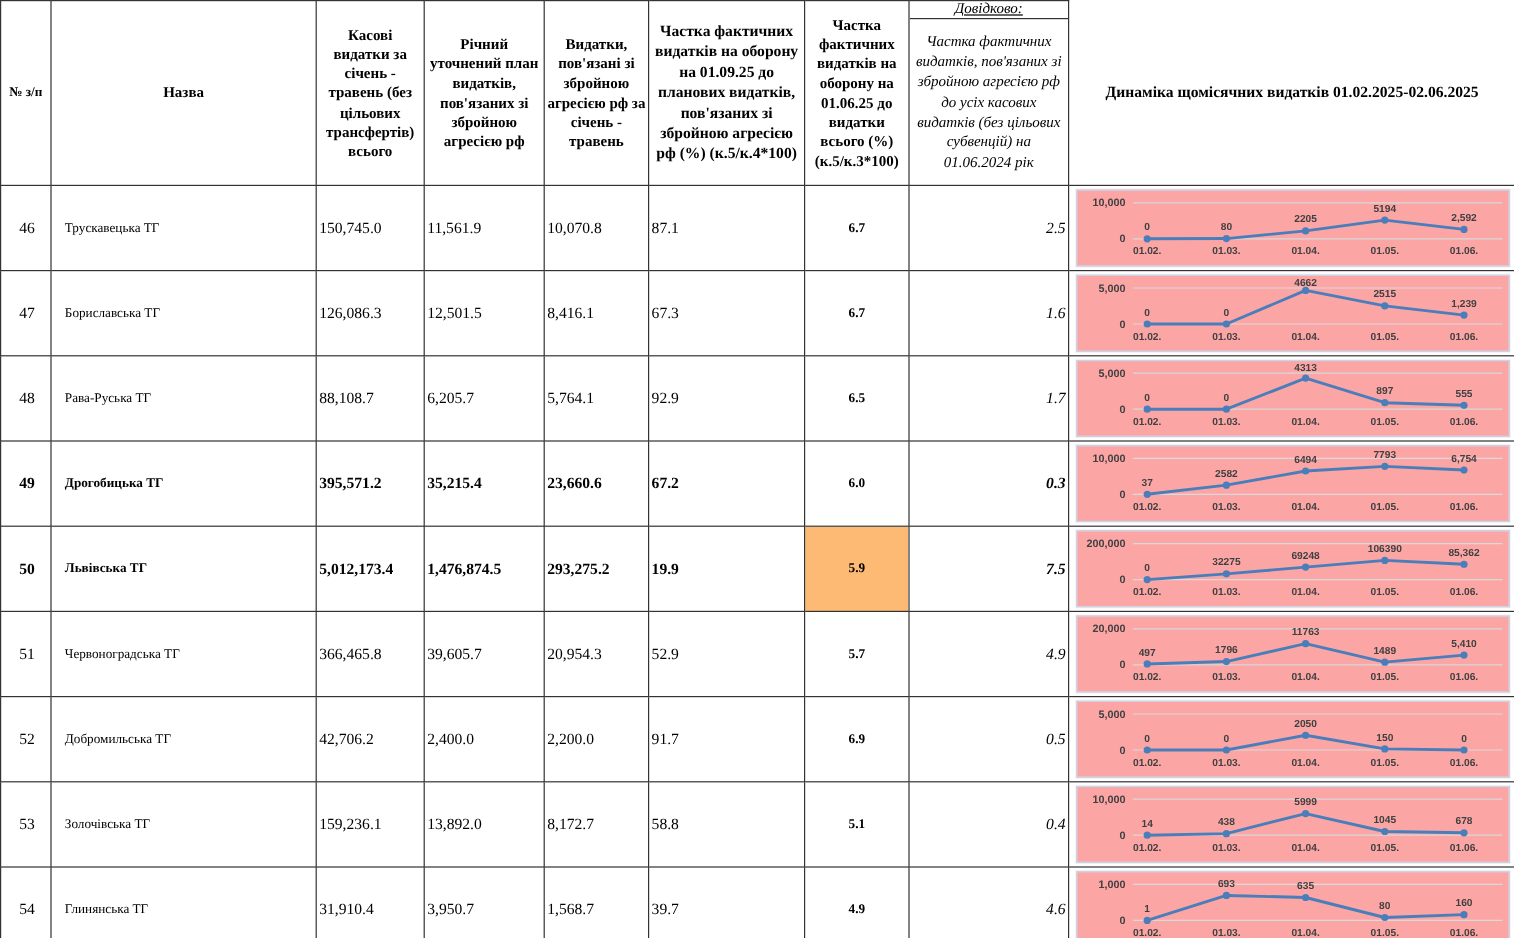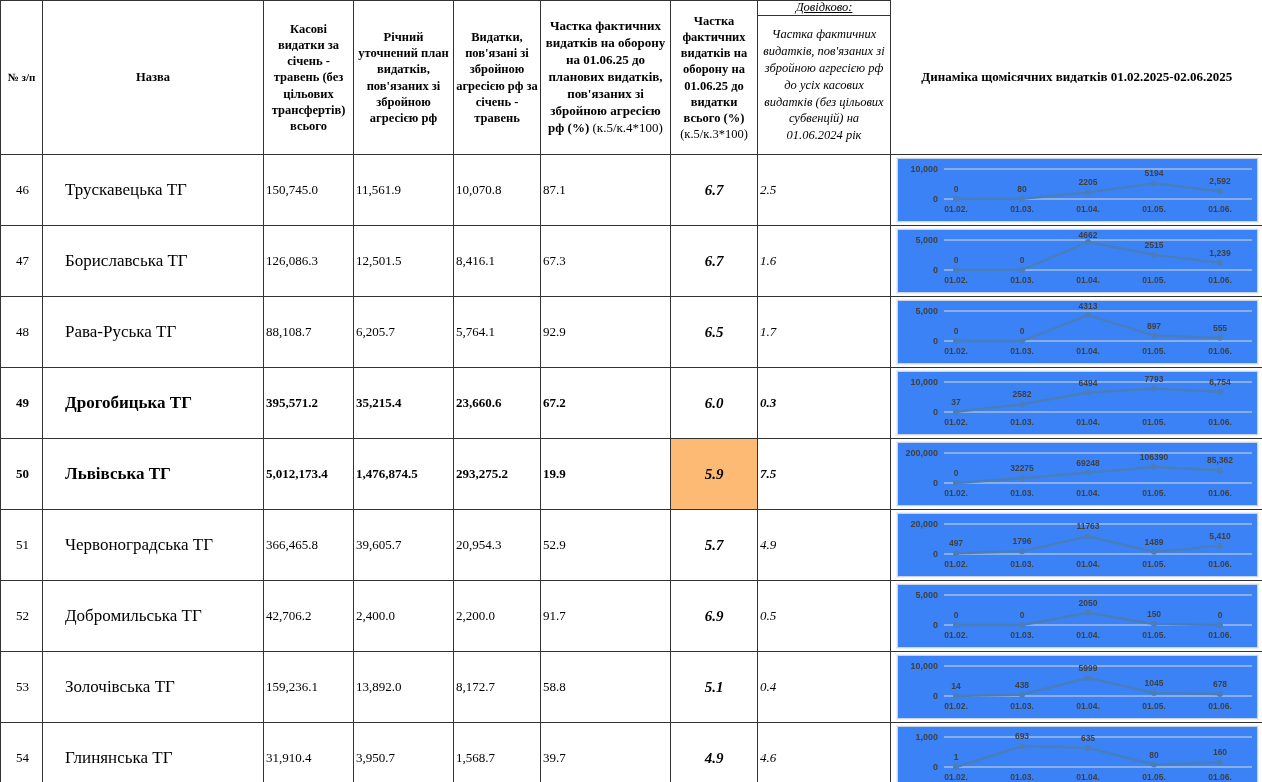--- a/index.html
+++ b/index.html
@@ -7,42 +7,42 @@
     width:1262px;height:782px;background:#fff;overflow:hidden;
     font-family:"Liberation Serif",serif;color:#000;
   }
   table{border-collapse:collapse;table-layout:fixed;width:1262px;}
   th,td{border:1px solid #333;padding:0 2px;overflow:hidden;vertical-align:middle;}
   thead tr{height:147px;}
   tbody tr{height:70px;}
   th{font-weight:bold;font-size:12.5px;line-height:1.3;text-align:center;}
   th.num-h{font-size:11px;}
   th.share-h{font-size:13px;}
-  .formula{font-weight:400;}
+  .formula{font-weight:700;}
   td.cell-num{text-align:center;font-size:13px;padding-left:4px;}
-  td.cell-name{text-align:left;font-size:17px;padding-left:22px;}
+  td.cell-name{text-align:left;font-size:11px;padding-left:11px;}
   td.cell-val{font-size:13px;}
-  td.cell-pct-total{text-align:center;font-size:15px;font-weight:bold;font-style:italic;}
-  td.cell-ref{text-align:left;font-size:13px;font-style:italic;}
+  td.cell-pct-total{text-align:center;font-size:11px;font-weight:bold;}
+  td.cell-ref{text-align:right;font-size:13px;font-style:italic;}
   tr.bold-row td{font-weight:bold;}
   td.gray-cell{background:#fdba74;}
   
   th.ref-h{padding:0;font-weight:400;}
   .ref-top{
     height:14px;border-bottom:1px solid #333;
     font-style:italic;font-size:12.5px;text-align:center;line-height:13px;
     text-decoration:underline;
     font-family:Liberation Serif, serif;
   }
   .ref-body{font-style:italic;font-size:12.5px;padding:10px 5px;line-height:1.35;text-align:center;}
   
   th.chart-h{border-top:none;border-right:none;font-size:13px;}
   td.chart-td{border-right:none;padding:0;background:#fff;}
   .chart-box{
-    margin:3px 5px 3px 6px;height:62px;background:#3b82f6;
+    margin:3px 5px 3px 6px;height:62px;background:#fca5a5;
     border:1px solid #c9d6e8;box-shadow:0 0 0 1px #eef2f8;
   }
   .chart-box svg{display:block;}
   .dl{font-family:"Liberation Sans",sans-serif;font-size:8.5px;font-weight:bold;fill:#404040;}
   .ay{font-family:"Liberation Sans",sans-serif;font-size:9px;font-weight:bold;fill:#404040;}
 </style>
 </head>
 <body>
 
 <table>
@@ -58,21 +58,21 @@
       <col style="width:372px">
   </colgroup>
   <thead>
     <tr>
       <th class="num-h">№ з/п</th>
       <th>Назва</th>
       <th>Касові видатки за січень - травень (без цільових трансфертів) всього</th>
       <th>Річний уточнений план видатків, пов'язаних зі збройною агресією рф</th>
       <th>Видатки, пов'язані зі збройною агресією рф за січень - травень</th>
       <th class="share-h">
-        <span>Частка фактичних видатків на оборону на 01.06.25 до планових видатків, пов'язаних зі збройною агресією рф (%)</span>
+        <span>Частка фактичних видатків на оборону на 01.09.25 до планових видатків, пов'язаних зі збройною агресією рф (%)</span>
         <span class="formula">(к.5/к.4*100)</span>
       </th>
       <th>
         <span>Частка фактичних видатків на оборону на 01.06.25 до видатки всього (%)</span><br>
         <span class="formula">(к.5/к.3*100)</span>
       </th>
       <th class="ref-h">
         <div class="ref-top">Довідково:</div>
         <div class="ref-body">Частка фактичних видатків, пов'язаних зі збройною агресією рф до усіх касових видатків (без цільових субвенцій) на 01.06.2024 рік</div>
       </th>

